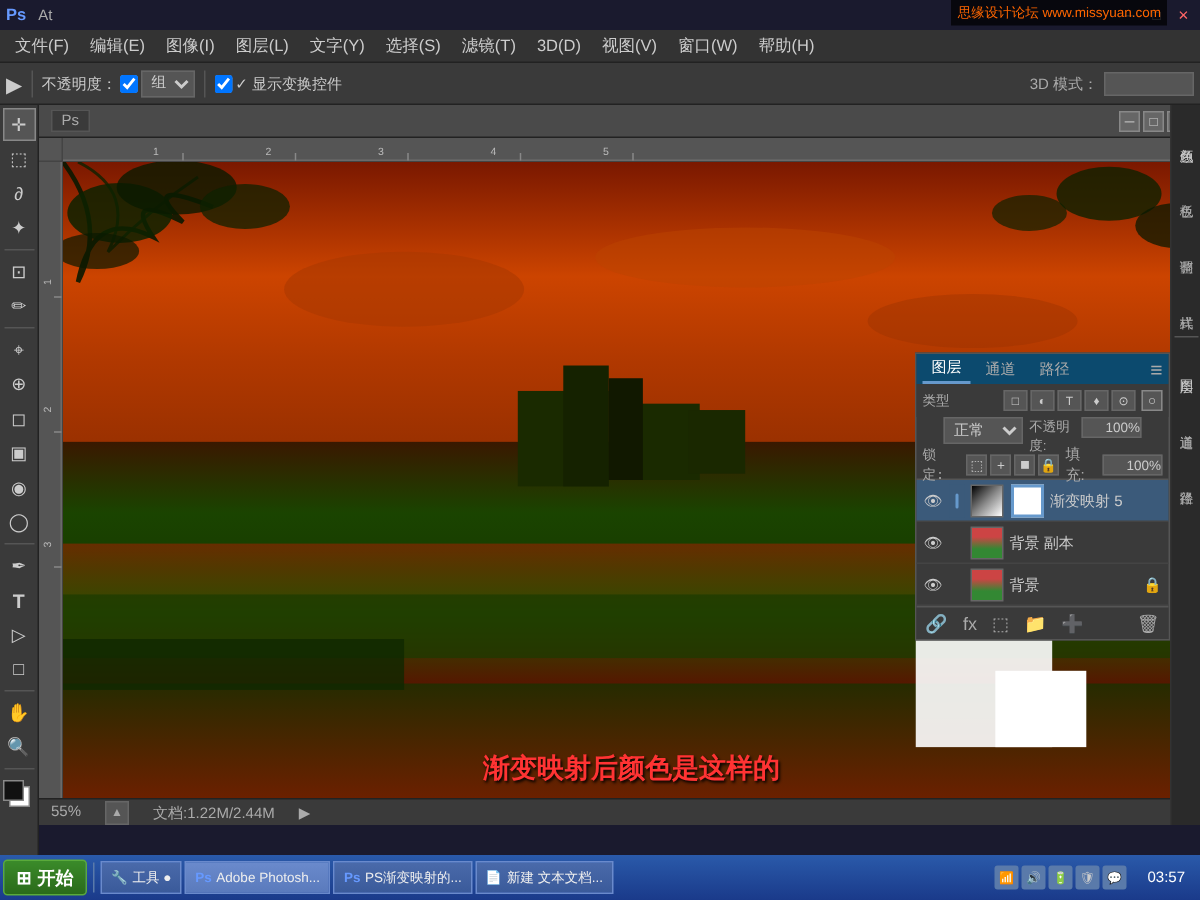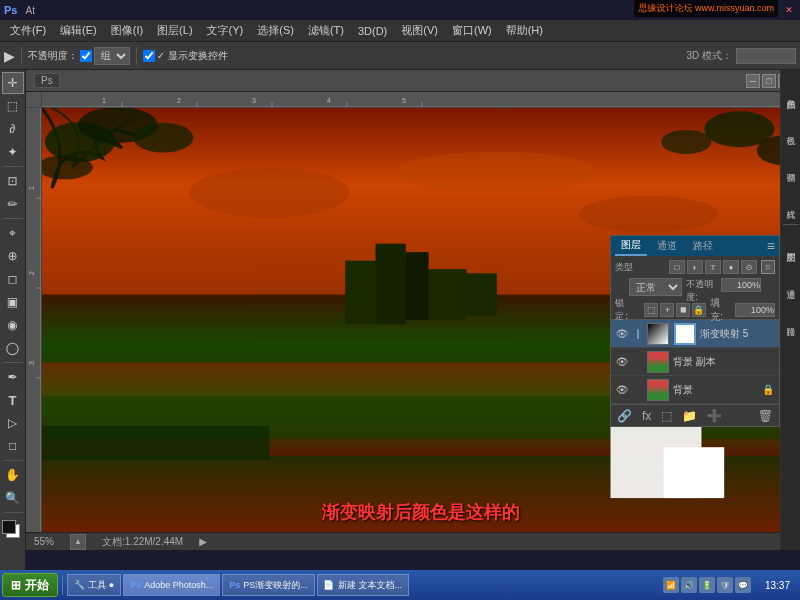--- a/index.html
+++ b/index.html
@@ -429,14 +429,14 @@
   <div style="flex:1;"></div>
 
   <div class="taskbar-tray">
     <div class="tray-icon">📶</div>
     <div class="tray-icon">🔊</div>
     <div class="tray-icon">🔋</div>
     <div class="tray-icon">🛡</div>
     <div class="tray-icon">💬</div>
   </div>
 
-  <div class="taskbar-clock">13:37</div>
+  <div class="taskbar-clock">03:57</div>
 </div>
 
 </body></html>

